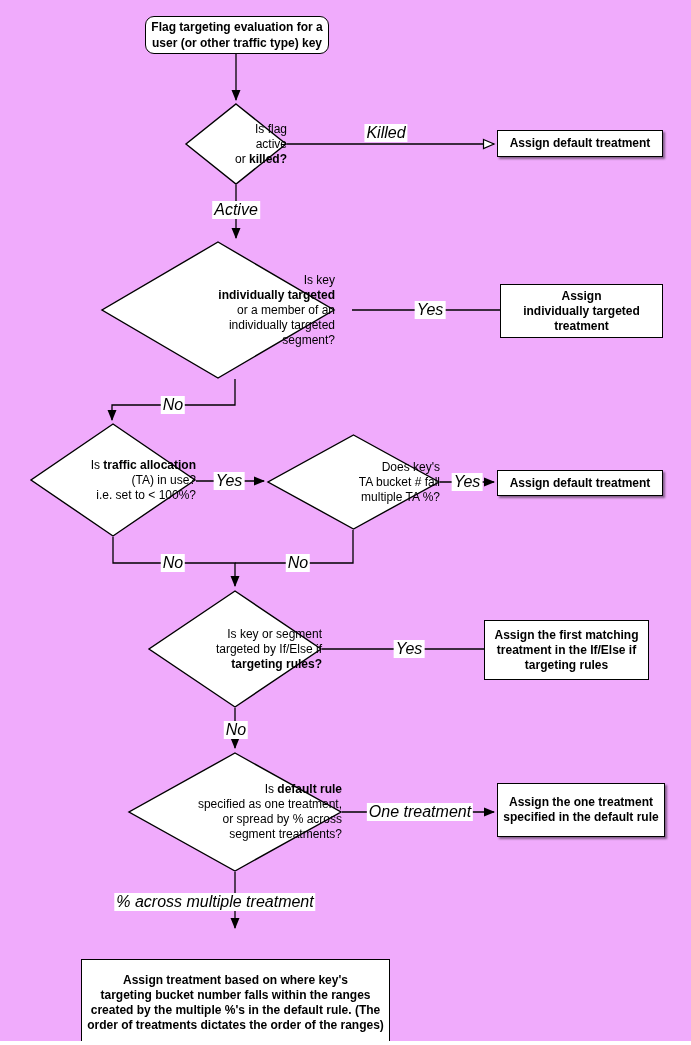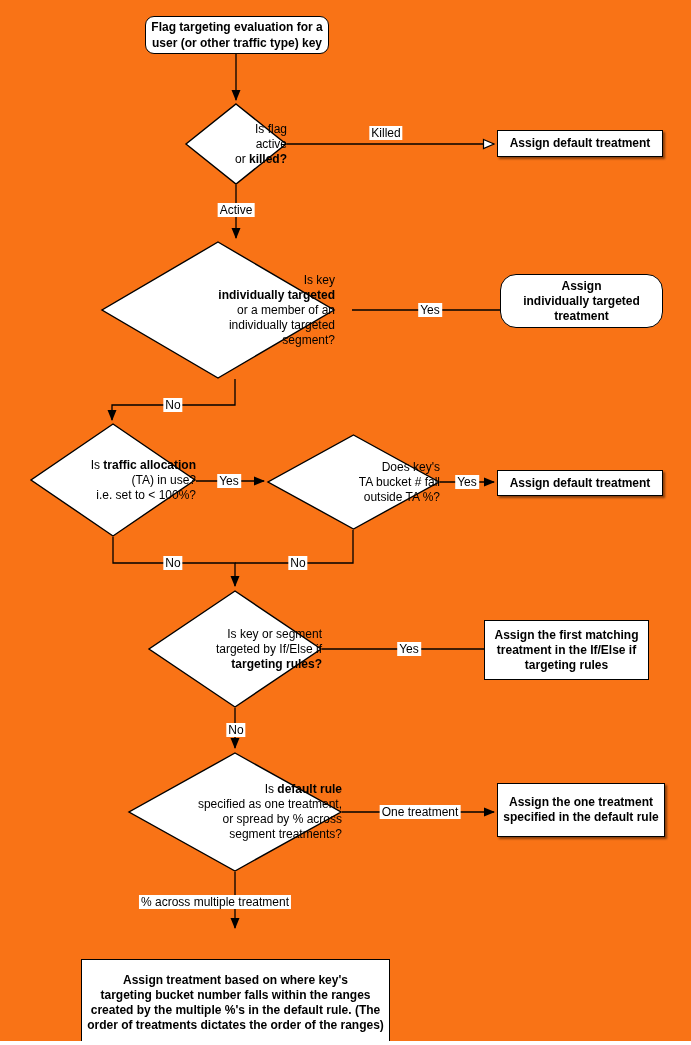--- a/index.html
+++ b/index.html
@@ -1,19 +1,19 @@
 <!DOCTYPE html>
 <html><head>
 <meta charset="utf-8">
 <style>
   html,body { margin:0; padding:0; background:#ffffff; }
   #canvas {
     position:relative;
     width:691px; height:1041px;
-    background:#f97316;
+    background:#f0abfc;
     font-family:"Liberation Sans", sans-serif;
     color:#000;
     overflow:hidden;
   }
   #edges { position:absolute; left:0; top:0; width:691px; height:1045px; }
   .node { position:absolute; box-sizing:border-box; }
   .rect-node {
     background:#fff;
     border:1.4px solid #000;
     display:flex; flex-direction:column;
@@ -39,22 +39,23 @@
     align-items:flex-end; justify-content:center;
     text-align:center;
     font-size:12px; line-height:15px;
   }
   .dtext b, .rect-node b { font-weight:bold; }
   .edge-label {
     position:absolute;
     transform:translate(-50%,-50%);
     background:#fff;
     padding:0 2px;
-    font-size:12px;
+    font-size:16px;
     white-space:nowrap;
+    font-style:italic;
   }
 </style>
 </head>
 <body>
 
 <div id="canvas">
 
   <svg id="edges" xmlns="http://www.w3.org/2000/svg">
     <defs>
       <marker id="arrF" markerWidth="13" markerHeight="13" refX="11" refY="6.5" orient="auto" markerUnits="userSpaceOnUse">
@@ -107,21 +108,21 @@
       </svg>
     <div class="dtext">
       <div><span>Is key</span></div>
       <div><b>individually targeted</b></div>
       <div><span>or a member of an</span></div>
       <div><span>individually targeted</span></div>
       <div><span>segment?</span></div>
     </div>
   </div>
 
-  <div class="node rect-node" style="left:500px; top:274px; width:163px; height:54px;border-radius:16px;">
+  <div class="node rect-node" style="left:500px; top:284px; width:163px; height:54px;">
     <div>Assign</div>
     <div>individually targeted</div>
     <div>treatment</div>
   </div>
 
   <div class="node diamond" style="left:30px; top:423px; width:166px; height:114px;">
     <svg width="166" height="114">
         <polygon points="83,1 165,57 83,113 1,57" fill="#fff" stroke="#000" stroke-width="1.4"></polygon>
       </svg>
     <div class="dtext">
@@ -131,21 +132,21 @@
     </div>
   </div>
 
   <div class="node diamond" style="left:267px; top:434px; width:173px; height:96px;">
     <svg width="173" height="96">
         <polygon points="86.5,1 172,48 86.5,95 1,48" fill="#fff" stroke="#000" stroke-width="1.4"></polygon>
       </svg>
     <div class="dtext">
       <div><span>Does key's</span></div>
       <div><span>TA bucket # fall</span></div>
-      <div><span>outside TA %?</span></div>
+      <div><span>multiple TA %?</span></div>
     </div>
   </div>
 
   <div class="node rect-node shadow" style="left:497px; top:470px; width:166px; height:26px;">
     <div>Assign default treatment</div>
   </div>
 
   <div class="node diamond" style="left:148px; top:590px; width:174px; height:118px;">
     <svg width="174" height="118">
         <polygon points="87,1 173,59 87,117 1,59" fill="#fff" stroke="#000" stroke-width="1.4"></polygon>

